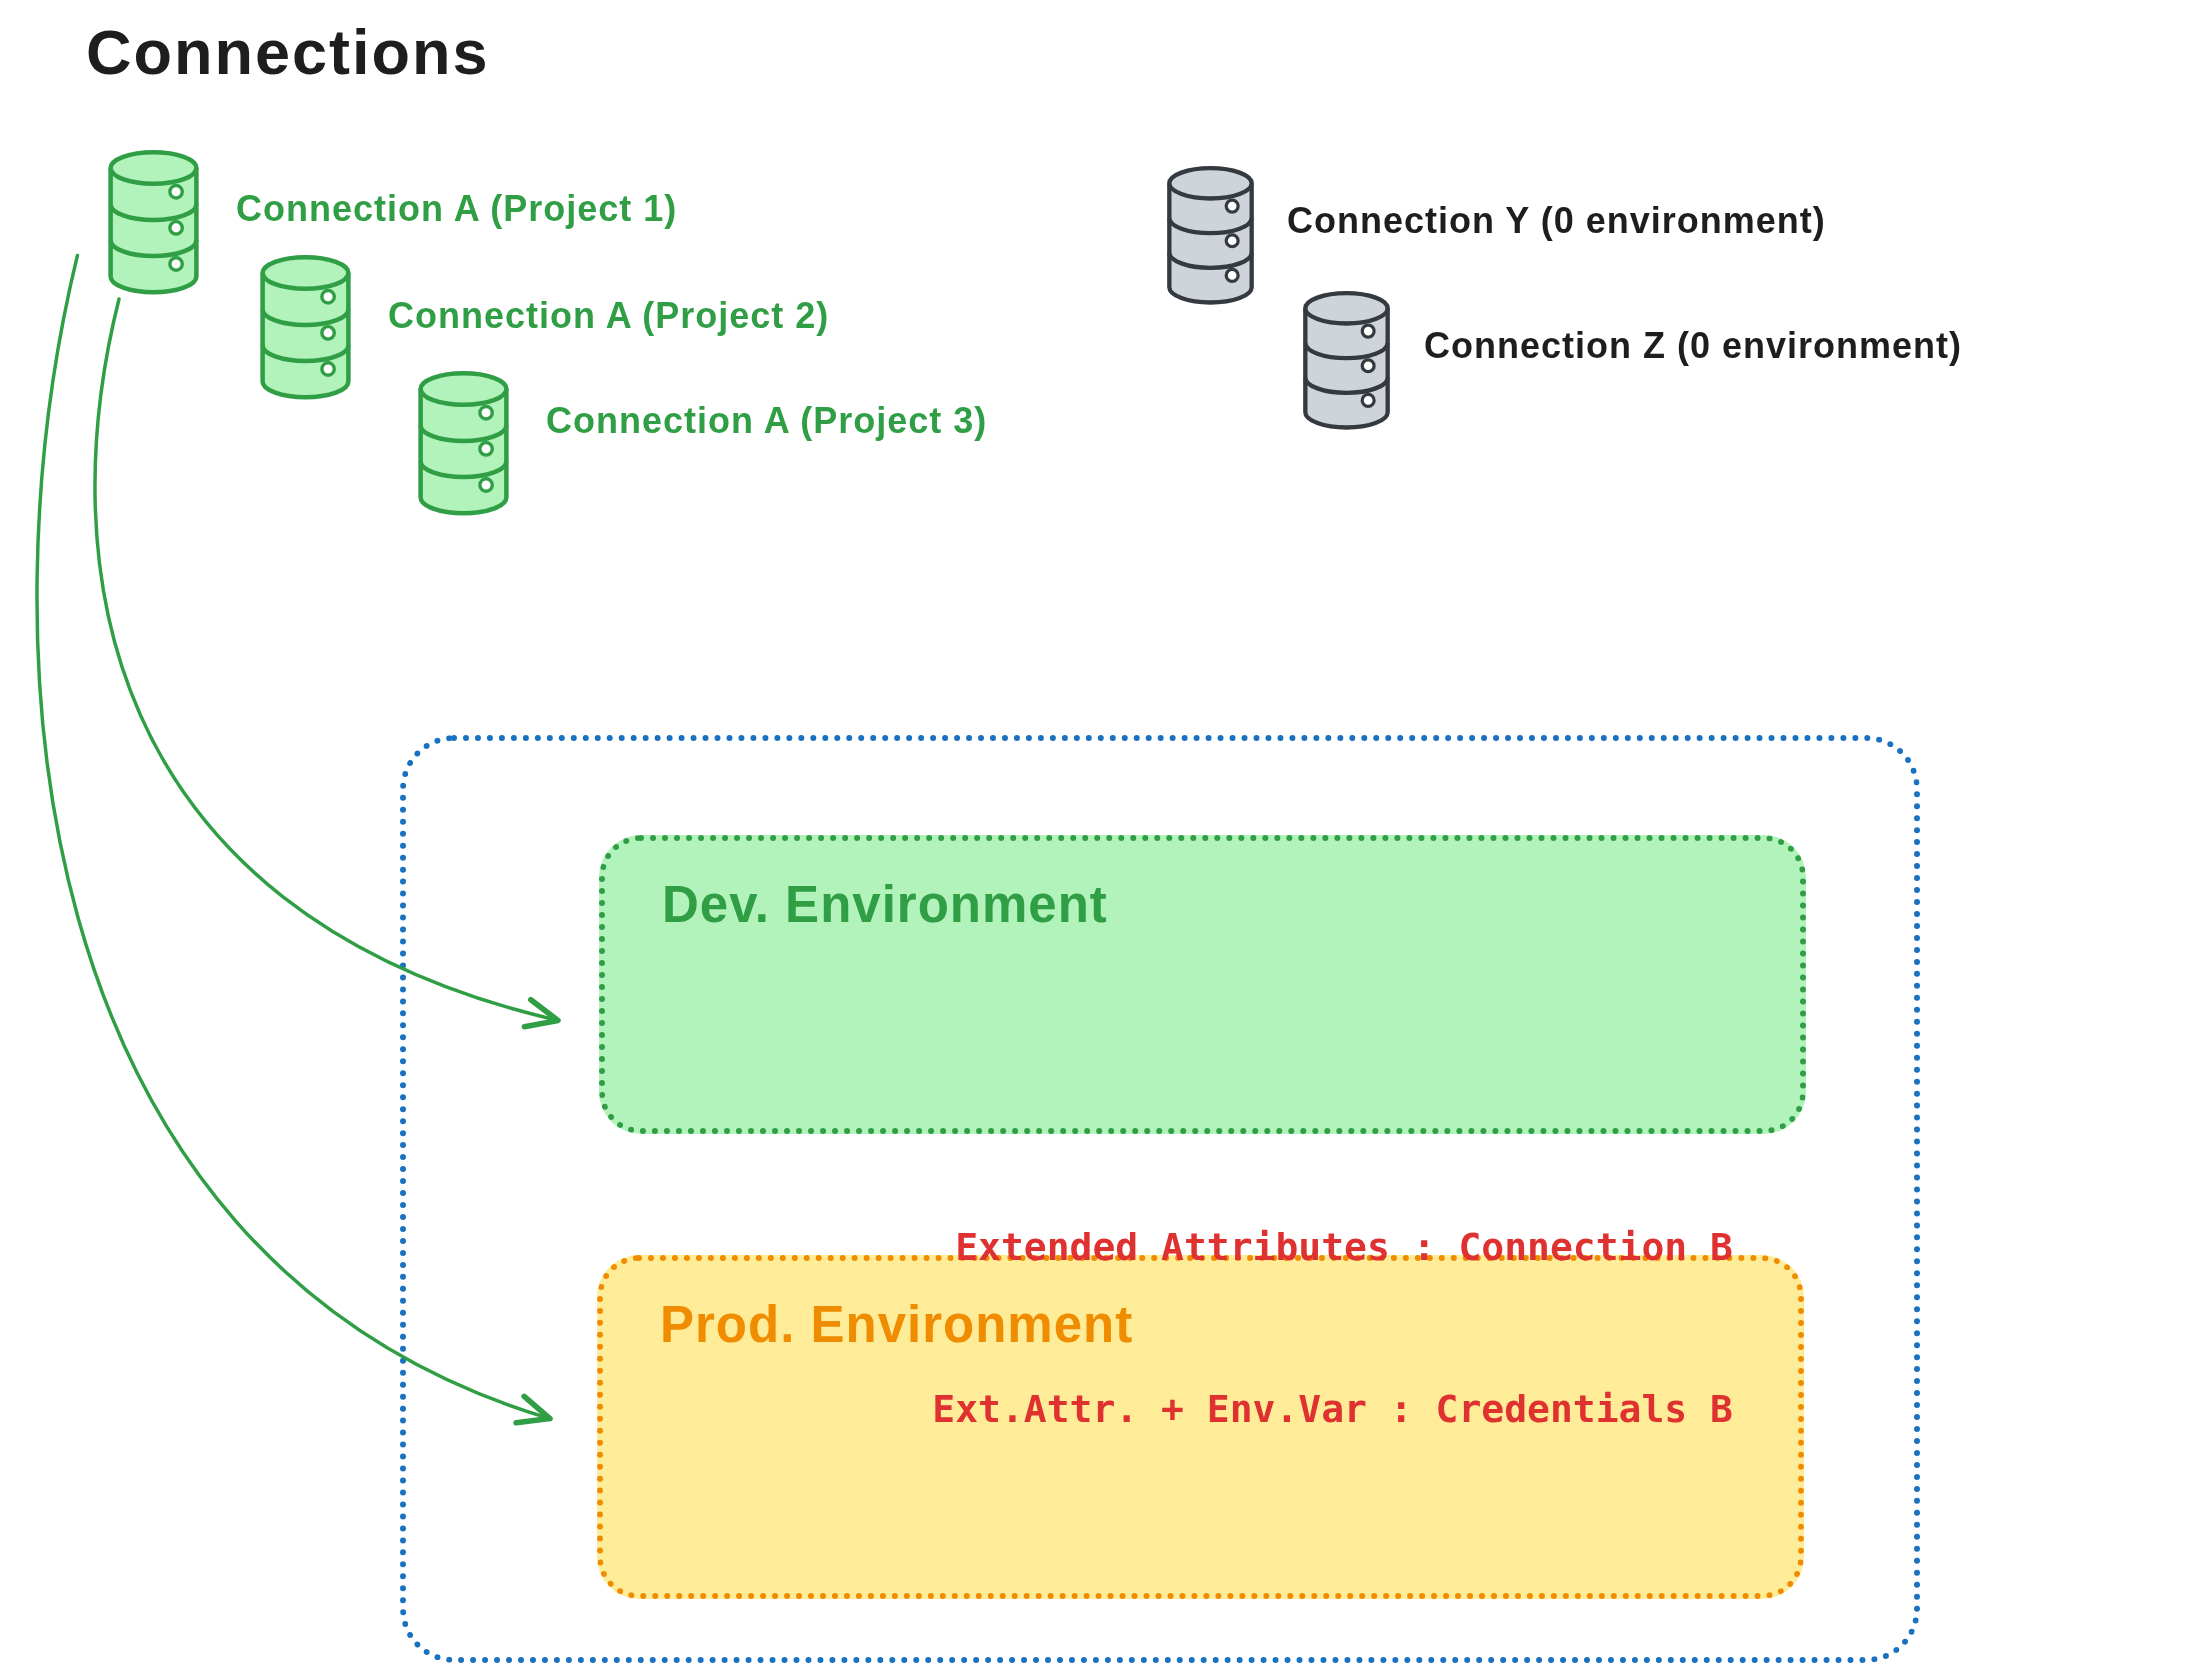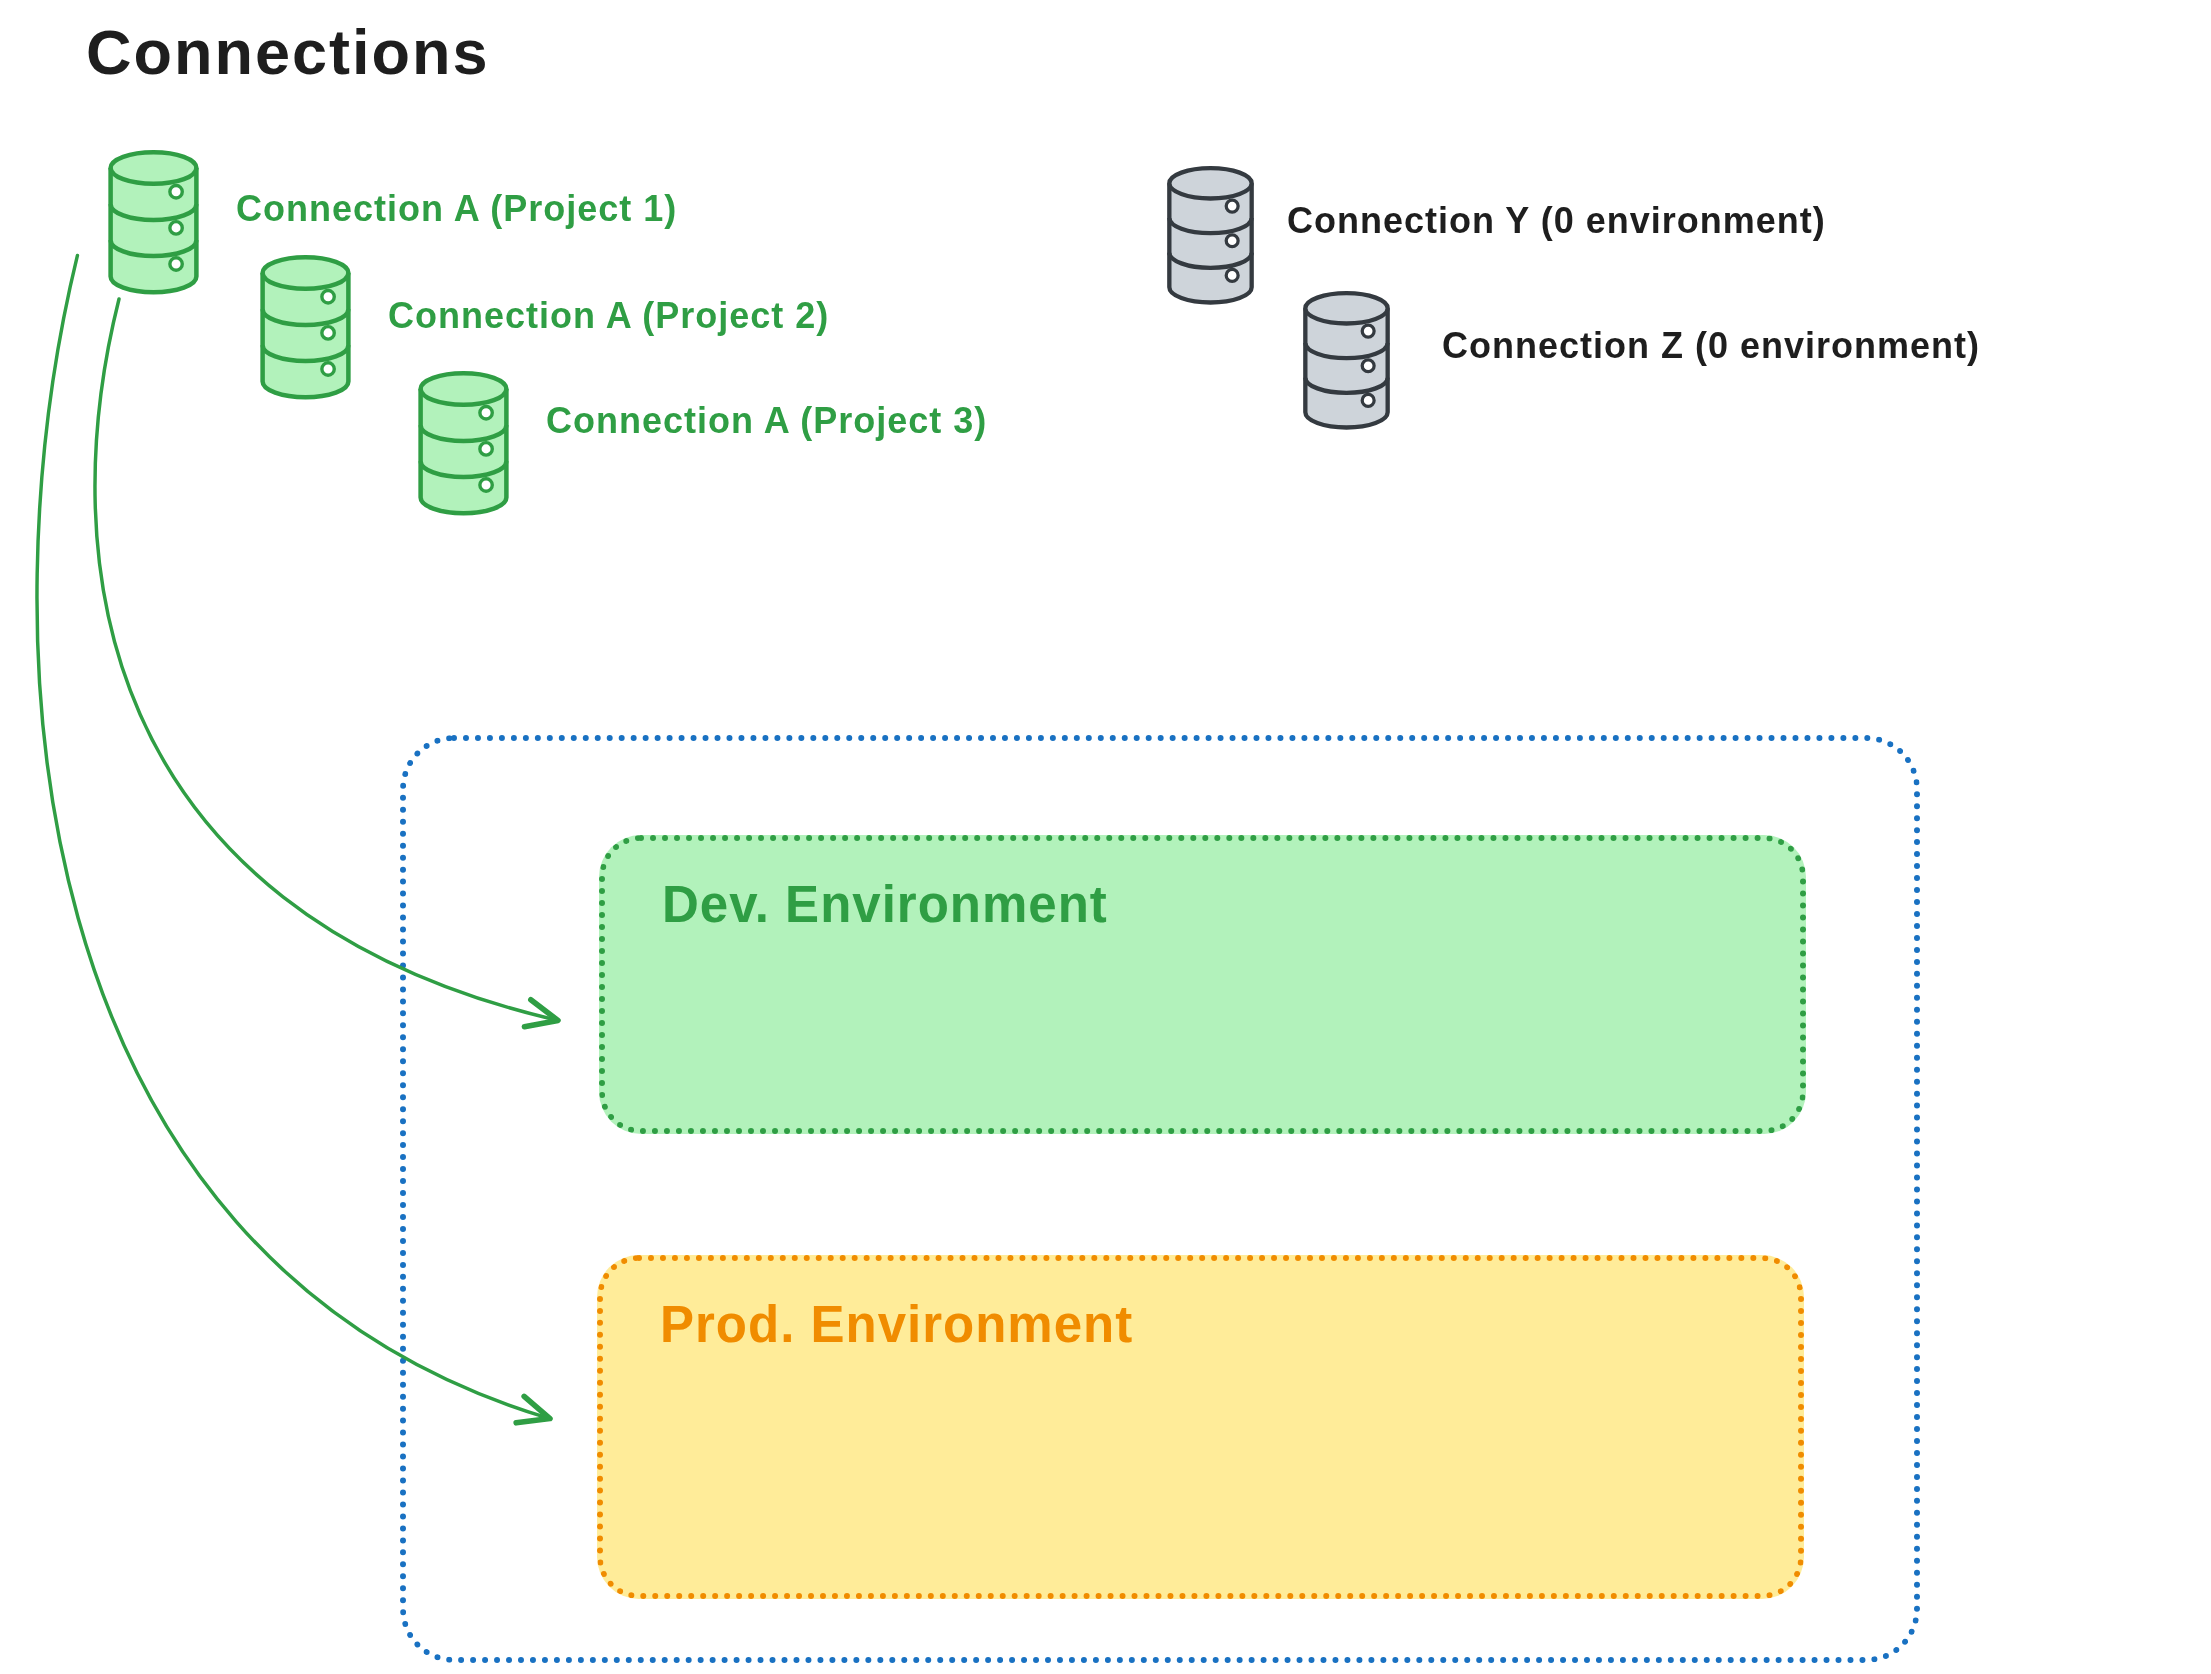--- a/index.html
+++ b/index.html
@@ -157,31 +157,35 @@
         <use href="#db-cylinder"></use>
       </svg>
   </div>
   <div class="db db-gray" style="left:1292px; top:291px; width:109px; height:143px;">
     <svg viewBox="0 0 100 132">
         <use href="#db-cylinder"></use>
       </svg>
   </div>
 
   <div class="lbl ink" style="left:1287px; top:200px;">Connection Y (0 environment)</div>
-  <div class="lbl ink" style="left:1424px; top:325px;margin-left:18px;">Connection Z (0 environment)</div>
+  <div class="lbl ink" style="left:1424px; top:325px;">Connection Z (0 environment)</div>
 
 
   <div class="project-box"></div>
 
   <div class="env-box dev">
     <div class="env-title">Dev. Environment</div>
   </div>
 
   <div class="env-box prod">
     <div class="env-title">Prod. Environment</div>
+    <div class="mono prod-lines">
+      <div>Extended Attributes : Connection B</div>
+      <div>Ext.Attr. + Env.Var : Credentials B</div>
+    </div>
   </div>
 
   <svg class="arrows" viewBox="0 0 2234 1691">
     <defs>
       <marker id="arrowhead" markerWidth="12" markerHeight="12" refX="9" refY="5" orient="auto" markerUnits="strokeWidth">
         <path d="M1 1 L10 5 L1 9" fill="none" stroke="#2f9e44" stroke-width="1.6" stroke-linecap="round" stroke-linejoin="round"></path>
       </marker>
     </defs>
     <path d="M 120 302 C 55 560, 95 920, 560 1030" fill="none" stroke="#2f9e44" stroke-width="3.5" stroke-linecap="round" marker-end="url(#arrowhead)"></path>
     <path d="M 78 258 C -15 640, 15 1270, 552 1432" fill="none" stroke="#2f9e44" stroke-width="3.5" stroke-linecap="round" marker-end="url(#arrowhead)"></path>

